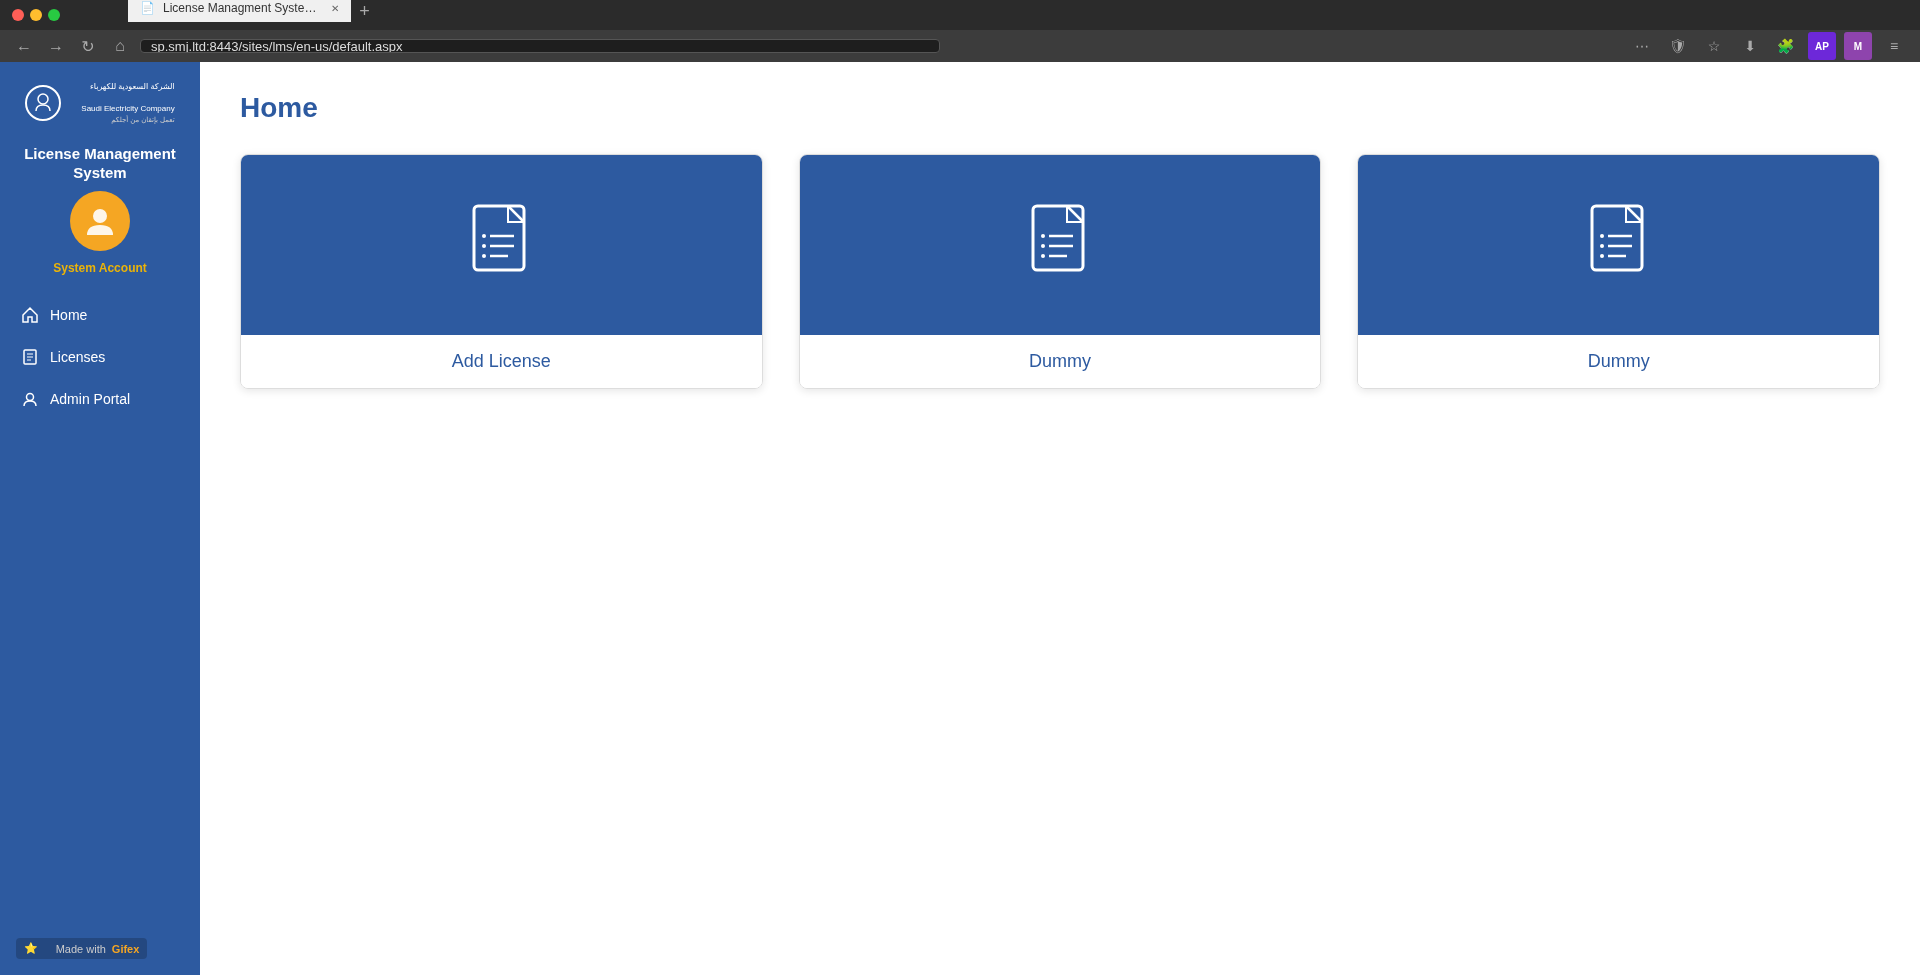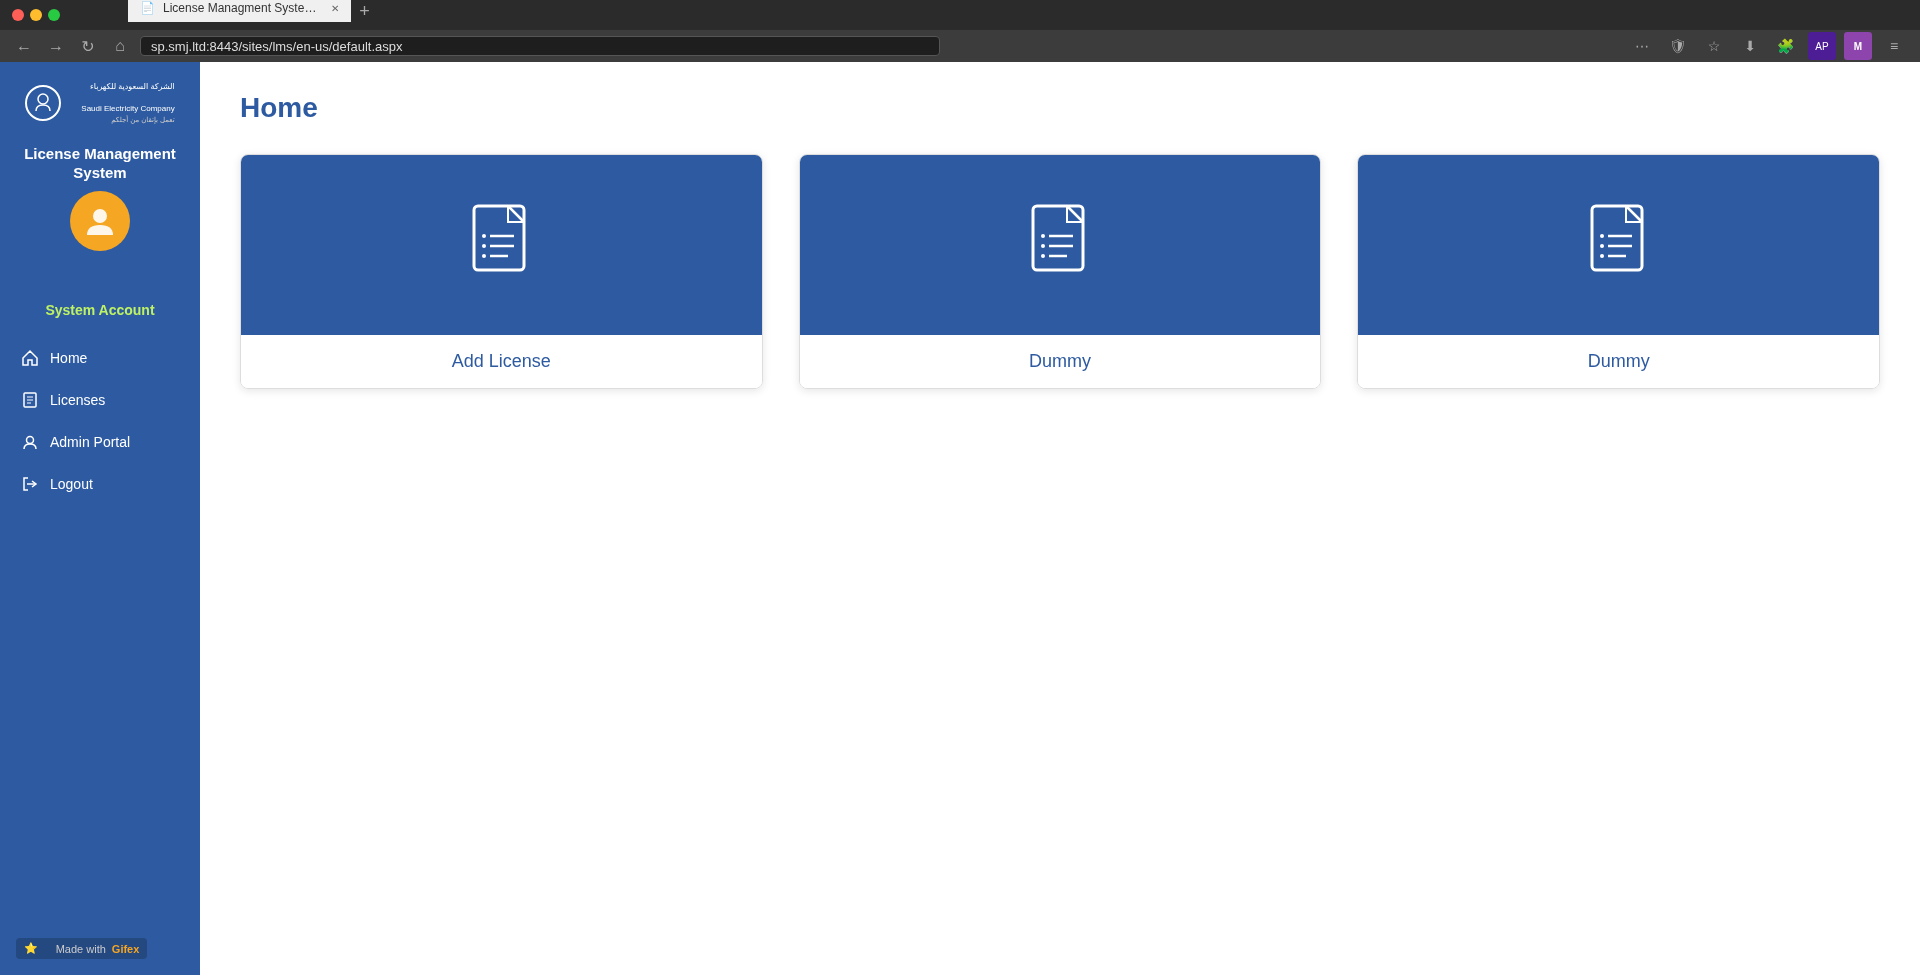--- a/index.html
+++ b/index.html
@@ -76,21 +76,21 @@
       justify-content: center;
     }
     .address-input {
       flex: 1;
       background: #1e1e1e;
       border: 1px solid #555;
       border-radius: 4px;
       color: #ddd;
       font-size: 13px;
       padding: 4px 10px;
-      height: 20px;
+      height: 14px;
       outline: none;
       max-width: 800px;
     }
     .browser-actions {
       display: flex;
       align-items: center;
       gap: 8px;
       margin-left: auto;
     }
     .browser-action-btn {
@@ -160,25 +160,24 @@
       width: 60px;
       height: 60px;
       border-radius: 50%;
       background: #f5a623;
       display: flex;
       align-items: center;
       justify-content: center;
       margin-bottom: 10px;
     }
     .user-name {
-      color: #bef264;
-      font-size: 14px;
+      color: #eab308;
+      font-size: 12px;
       font-weight: bold;
       margin-bottom: 20px;
-      margin-top: 41px;
     }
     .sidebar-nav {
       width: 100%;
       display: flex;
       flex-direction: column;
       gap: 2px;
     }
     .nav-item {
       display: flex;
       align-items: center;
@@ -296,21 +295,21 @@
     <button class="nav-btn">→</button>
     <button class="nav-btn">↻</button>
     <button class="nav-btn">⌂</button>
     <input class="address-input" type="text" value="sp.smj.ltd:8443/sites/lms/en-us/default.aspx" style="">
     <div class="browser-actions">
       <button class="browser-action-btn">⋯</button>
       <button class="browser-action-btn">🛡</button>
       <button class="browser-action-btn">☆</button>
       <button class="browser-action-btn">⬇</button>
       <button class="browser-action-btn">🧩</button>
-      <button class="browser-action-btn" style="background:#4c1d95; border-radius:3px; color:#fff; font-size:10px; font-weight:normal;">AP</button>
+      <button class="browser-action-btn" style="background:#6d28d9; border-radius:3px; color:#fff; font-size:10px; font-weight:bold;">AP</button>
       <button class="browser-action-btn" style="background:#8e44ad; border-radius:3px; color:#fff; font-size:10px; font-weight:bold;">M</button>
       <button class="browser-action-btn">≡</button>
     </div>
   </div>
 </div>
 
 <div class="app-layout">
 
   <div class="sidebar">
 
@@ -366,30 +365,20 @@
       <a class="nav-item">
         <span class="nav-icon">
           <svg width="18" height="18" viewBox="0 0 18 18" fill="none">
             <circle cx="9" cy="7" r="3.5" stroke="white" stroke-width="1.5" fill="none"></circle>
             <path d="M3 16 Q3 11 9 11 Q15 11 15 16" stroke="white" stroke-width="1.5" fill="none"></path>
           </svg>
         </span>
         <span>Admin Portal</span>
       </a>
 
-      <a class="nav-item">
-        <span class="nav-icon">
-          <svg width="18" height="18" viewBox="0 0 18 18" fill="none">
-            <path d="M7 3 L3 3 L3 15 L7 15" stroke="white" stroke-width="1.5" fill="none"></path>
-            <path d="M11 6 L15 9 L11 12" stroke="white" stroke-width="1.5" fill="none"></path>
-            <line x1="6" y1="9" x2="15" y2="9" stroke="white" stroke-width="1.5"></line>
-          </svg>
-        </span>
-        <span>Logout</span>
-      </a>
 
     </nav>
 
     <div class="sidebar-footer">
       <span style="font-size:11px;">⭐</span>
       <span class="sidebar-footer-text">Made with</span>
       <span class="gifex-logo">Gifex</span>
     </div>
 
   </div>

